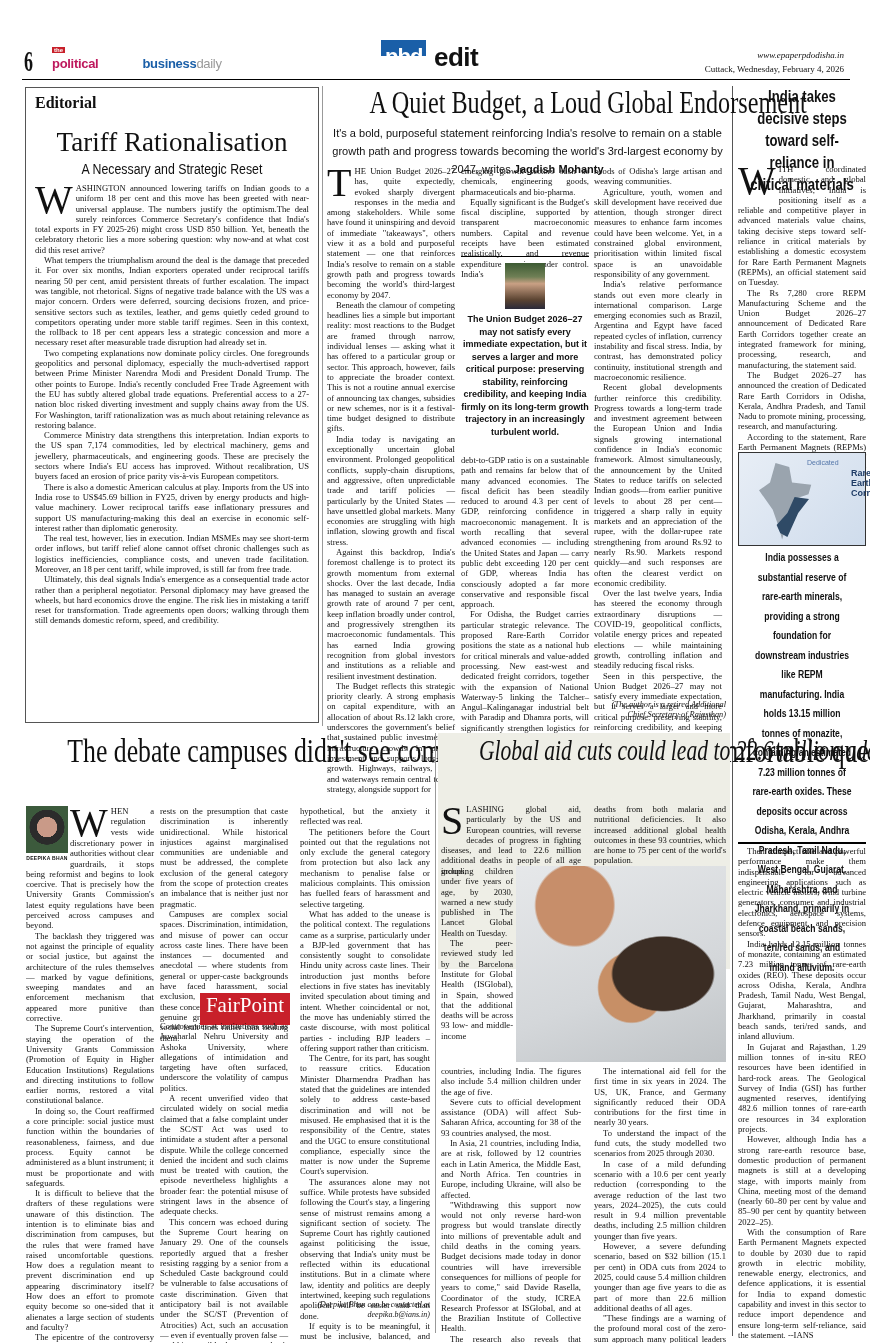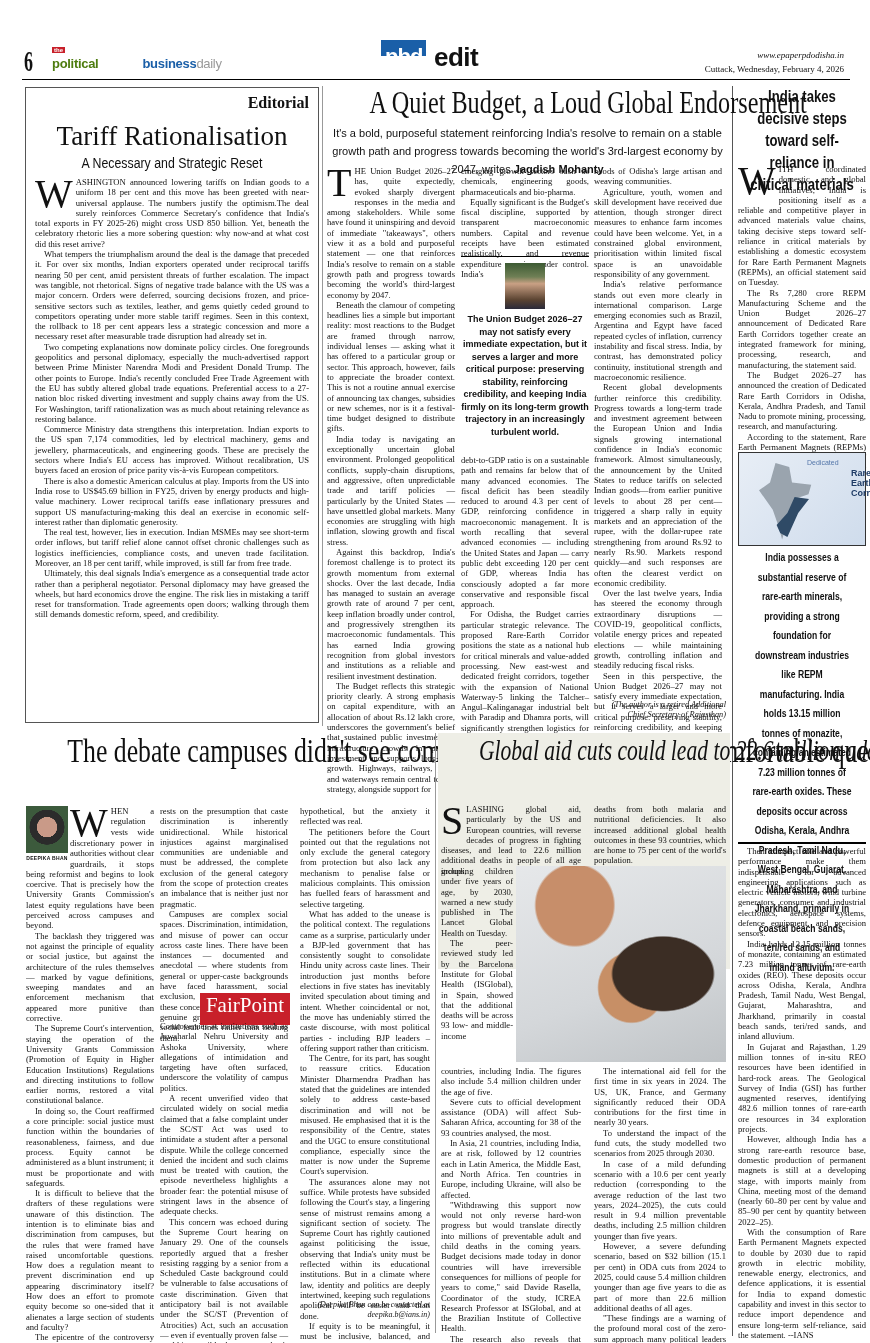--- a/index.html
+++ b/index.html
@@ -8,32 +8,32 @@
   .body-text { font-family: "Liberation Serif", serif; font-size: 8.6px; line-height: 10.3px; text-align: justify; hyphens: auto; }
   .body-text p { text-indent: 9px; }
   .body-text p.first { text-indent: 0; }
   .dropcap { float: left; font-size: 40px; line-height: 30px; padding-right: 3px; margin-top: 2px; font-family: "Liberation Serif", serif; }
 
   
   .masthead { left: 22px; top: 40px; width: 828px; height: 40px; border-bottom: 1.5px solid #000; }
   .page-no { left: 24px; top: 44px; font-family: "Liberation Serif", serif; font-size: 30px; font-weight: bold; transform: scaleX(0.6); transform-origin: left; }
   .brand-the { left: 52px; top: 47px; background: #c8202a; color: #fff; font-family: "Liberation Sans", sans-serif; font-size: 6px; font-weight: bold; padding: 0 2px; }
   .brand { left: 52px; top: 56px; font-family: "Liberation Sans", sans-serif; font-size: 13px; font-weight: bold; letter-spacing: -0.3px; }
-  .brand .b1 { color: #4d7c0f; }
+  .brand .b1 { color: #be185d; }
   .brand .b2 { color: #1a5fa8; margin-left: 44px; }
   .brand .b3 { color: #999; font-weight: normal; }
   .pbd-logo { left: 381px; top: 40px; background: #1a5fa8; color: #fff; font-family: "Liberation Sans", sans-serif; font-weight: bold; font-size: 22px; padding: 0 4px; height: 16px; line-height: 34px; letter-spacing: -1px; }
   .edit-word { left: 434px; top: 40px; font-family: "Liberation Sans", sans-serif; font-weight: bold; font-size: 26px; line-height: 34px; letter-spacing: -0.5px; }
   .site { right: 26px; top: 50px; font-family: "Liberation Serif", serif; font-style: italic; font-size: 9px; text-align: right; }
   .dateline { right: 26px; top: 64px; font-family: "Liberation Serif", serif; font-size: 9px; text-align: right; }
 
   
   .editorial { left: 25px; top: 87px; width: 294px; height: 636px; border: 1px solid #555; padding: 6px 9px; }
-  .ed-kicker { text-align: right; font-family: "Liberation Serif", serif; font-weight: bold; font-size: 16px; }
-  .ed-title { text-align: center; font-family: "Liberation Serif", serif; font-size: 27px; line-height: 32px; margin-top: 8px; }
+  .ed-kicker { text-align: left; font-family: "Liberation Serif", serif; font-weight: bold; font-size: 16px; }
+  .ed-title { text-align: center; font-family: "Liberation Serif", serif; font-size: 27px; line-height: 32px; margin-top: 14px; }
   .ed-sub { text-align: center; font-family: "Liberation Sans", sans-serif; font-size: 14px; margin: 3px 0 6px; transform: scaleX(0.88); }
 
   
   .main-headline { left: 325px; top: 86px; width: 405px; text-align: center; font-family: "Liberation Serif", serif; font-size: 31px; line-height: 34px; transform: scaleX(0.78); transform-origin: center; white-space: nowrap; }
   .main-deck { left: 325px; top: 124px; width: 405px; text-align: center; font-family: "Liberation Sans", sans-serif; font-size: 11px; line-height: 18px; }
   .main-deck b { font-weight: bold; }
   .col { top: 166px; width: 128px; }
   .pull { left: 461px; top: 256px; width: 128px; border-top: 1.5px solid #000; text-align: center; padding-top: 6px; }
   .pull-photo { width: 40px; height: 46px; margin: 0 auto 4px; background: linear-gradient(180deg,#3c5a33 0%,#6f7f55 30%,#c9a084 45%,#5b4432 80%,#2a2a3a 100%); }
   .pull-text { font-family: "Liberation Sans", sans-serif; font-weight: bold; font-size: 9px; line-height: 12.5px; }

